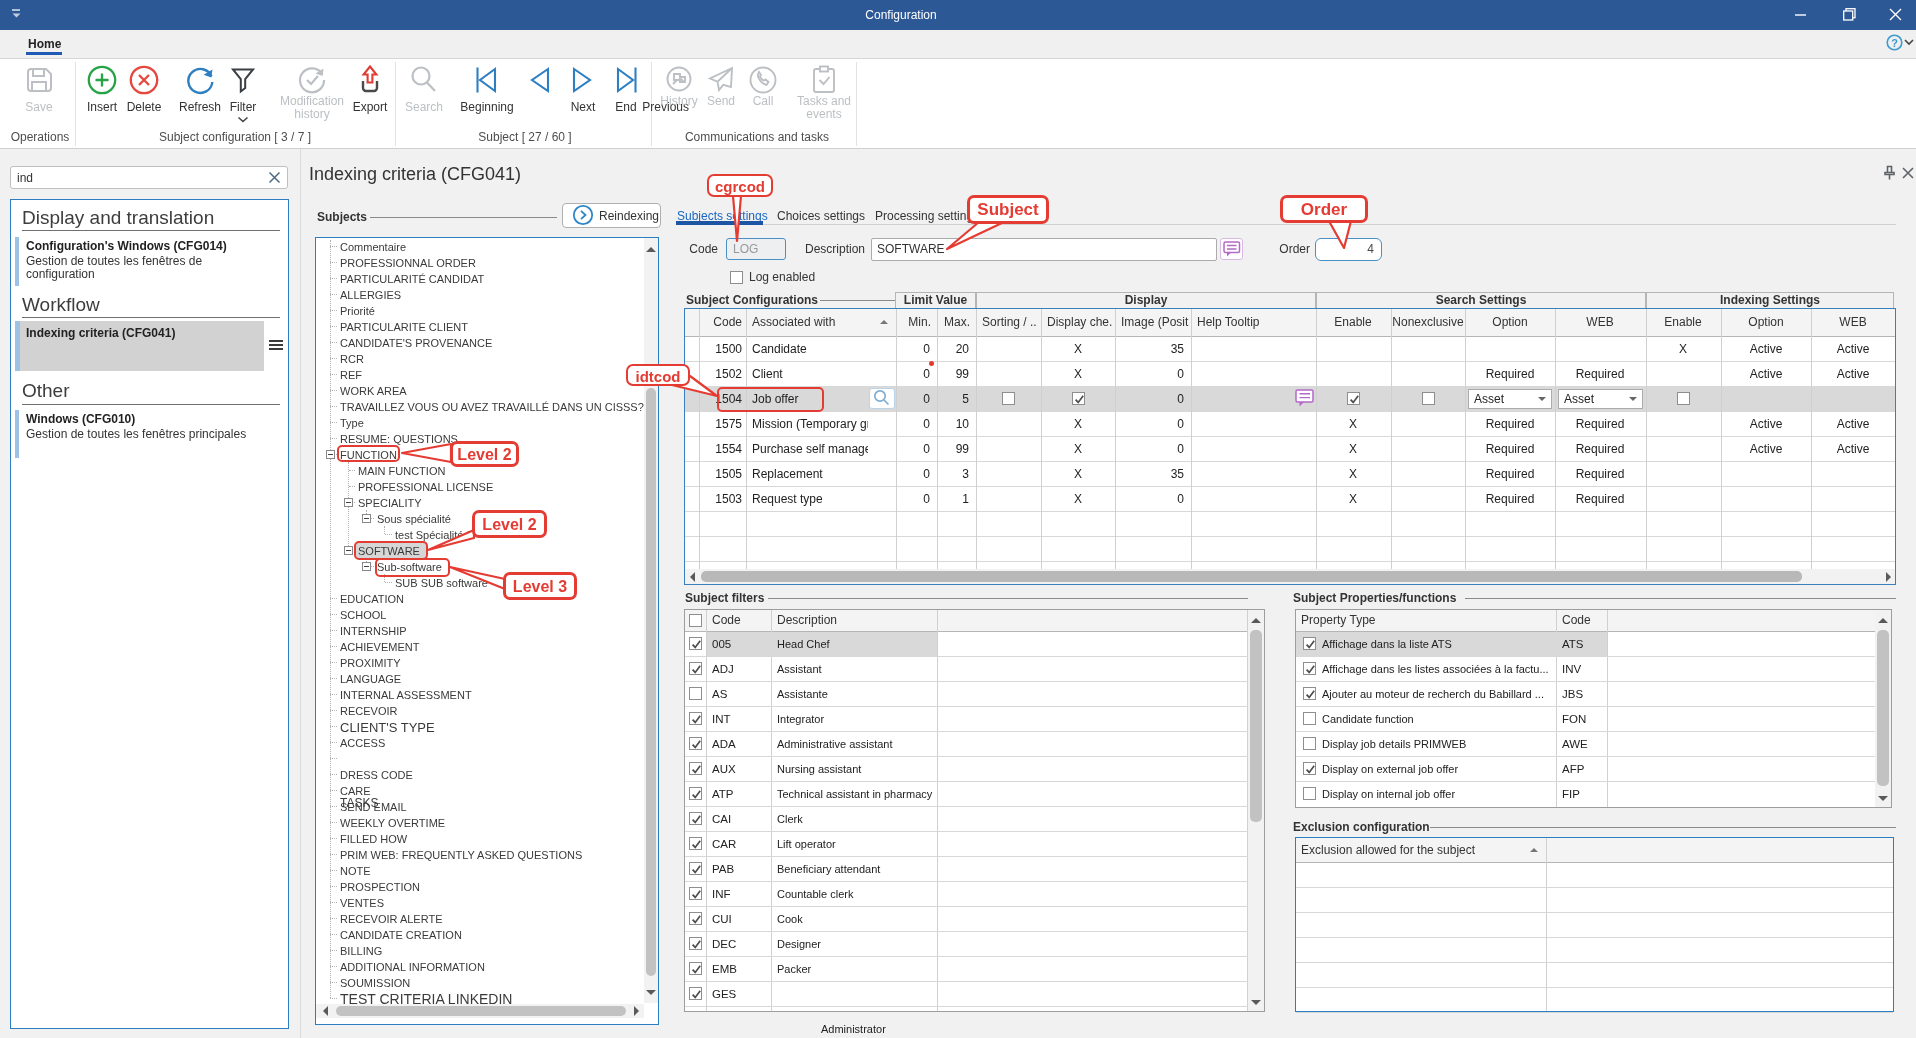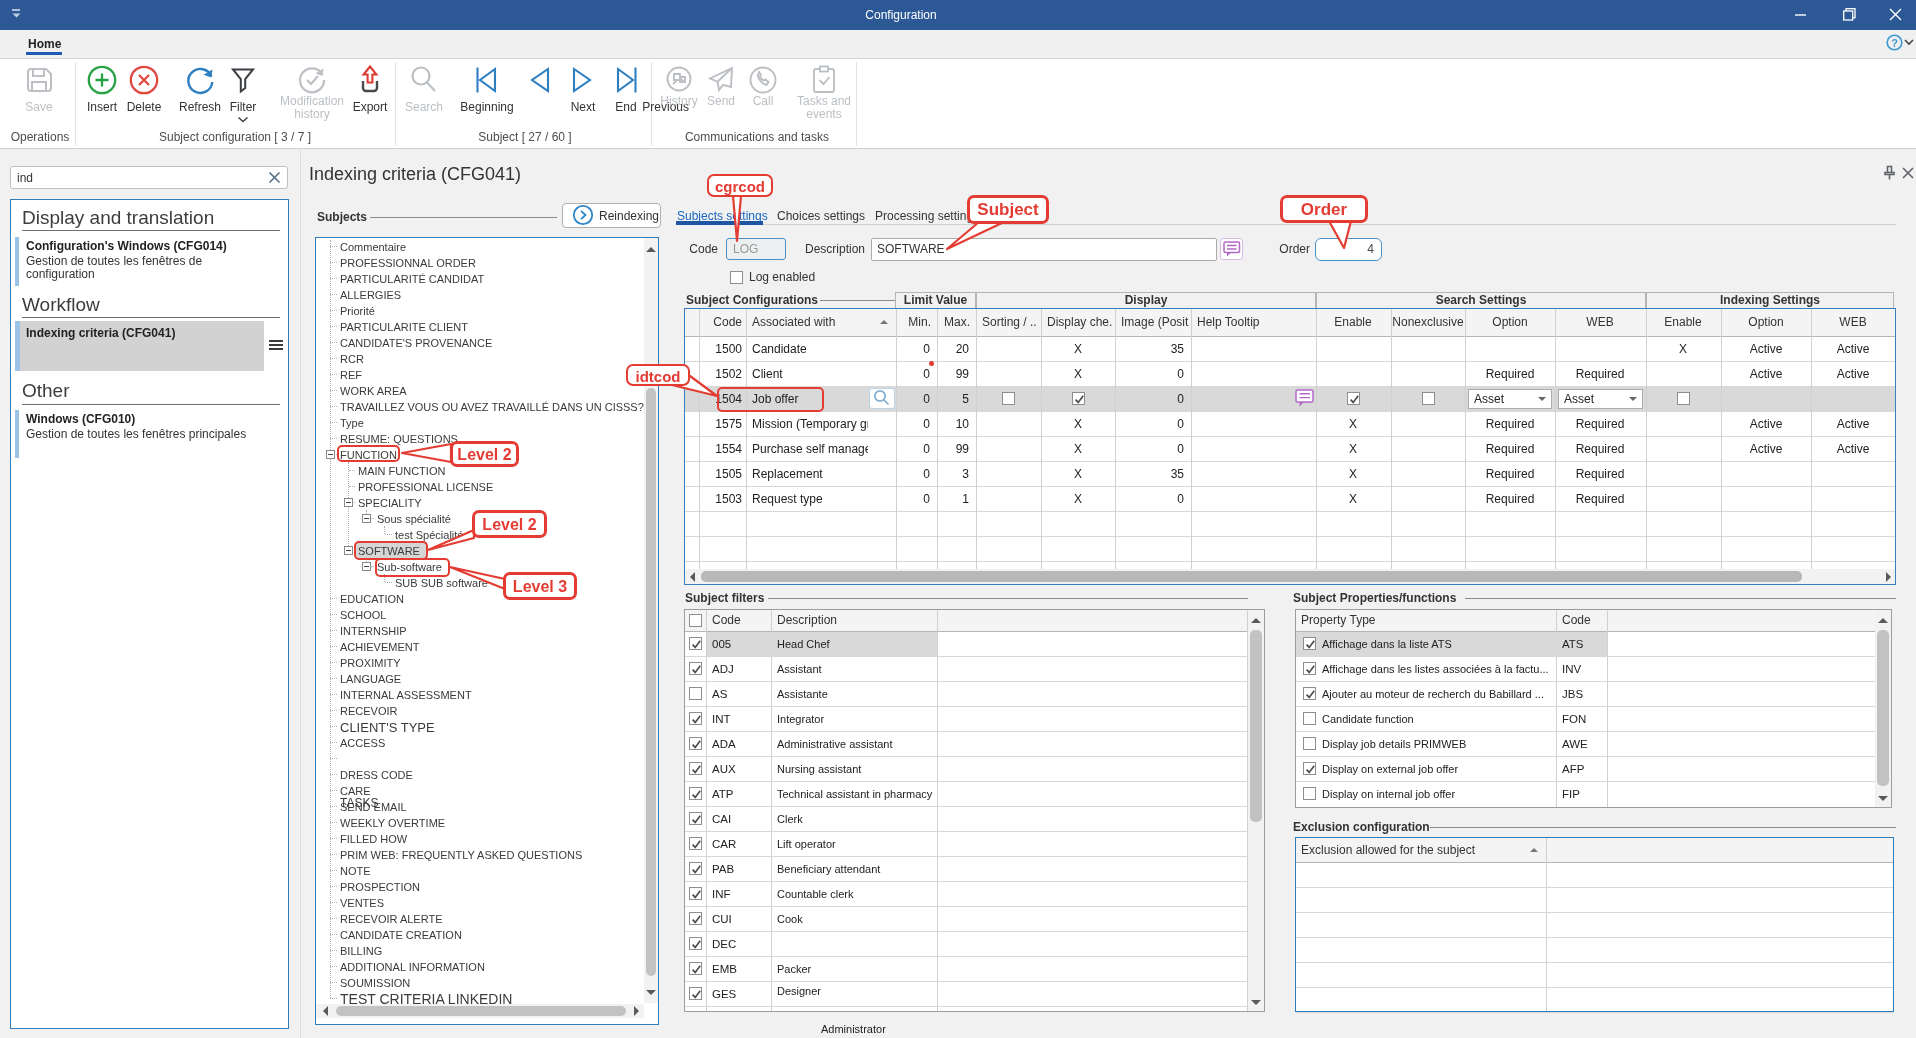--- a/index.html
+++ b/index.html
@@ -580,21 +580,21 @@
   </div>
 <div style="position:absolute;left:712px;top:918.5px;transform:translateY(-50%);font-size:11.5px;color:#222;white-space:nowrap;">CUI</div>
 <div style="position:absolute;left:777px;top:918.5px;transform:translateY(-50%);font-size:11px;color:#222;white-space:nowrap;width:158px;overflow:hidden;">Cook</div>
 <div style="position:absolute;left:685px;top:956px;width:579px;height:1px;background:#d8d8d8;"></div>
 <div style="position:absolute;left:688.5px;top:937.0px;width:13px;height:13px;box-sizing:border-box;border:1px solid #8e8e8e;background:#fff;">
     <svg width="13" height="13" style="position:absolute;left:0;top:0">
       <path d="M2.6 6.6l2.6 2.8 5-6.6" stroke="#4d4d4d" stroke-width="1.7" fill="none"></path>
     </svg>
   </div>
 <div style="position:absolute;left:712px;top:943.5px;transform:translateY(-50%);font-size:11.5px;color:#222;white-space:nowrap;">DEC</div>
-<div style="position:absolute;left:777px;top:943.5px;transform:translateY(-50%);font-size:11px;color:#222;white-space:nowrap;width:158px;overflow:hidden;margin-top:47px;">Designer</div>
+<div style="position:absolute;left:777px;top:943.5px;transform:translateY(-50%);font-size:11px;color:#222;white-space:nowrap;width:158px;overflow:hidden;">Designer</div>
 <div style="position:absolute;left:685px;top:981px;width:579px;height:1px;background:#d8d8d8;"></div>
 <div style="position:absolute;left:688.5px;top:962.0px;width:13px;height:13px;box-sizing:border-box;border:1px solid #8e8e8e;background:#fff;">
     <svg width="13" height="13" style="position:absolute;left:0;top:0">
       <path d="M2.6 6.6l2.6 2.8 5-6.6" stroke="#4d4d4d" stroke-width="1.7" fill="none"></path>
     </svg>
   </div>
 <div style="position:absolute;left:712px;top:968.5px;transform:translateY(-50%);font-size:11.5px;color:#222;white-space:nowrap;">EMB</div>
 <div style="position:absolute;left:777px;top:968.5px;transform:translateY(-50%);font-size:11px;color:#222;white-space:nowrap;width:158px;overflow:hidden;">Packer</div>
 <div style="position:absolute;left:685px;top:1006px;width:579px;height:1px;background:#d8d8d8;"></div>
 <div style="position:absolute;left:688.5px;top:987.0px;width:13px;height:13px;box-sizing:border-box;border:1px solid #8e8e8e;background:#fff;">

